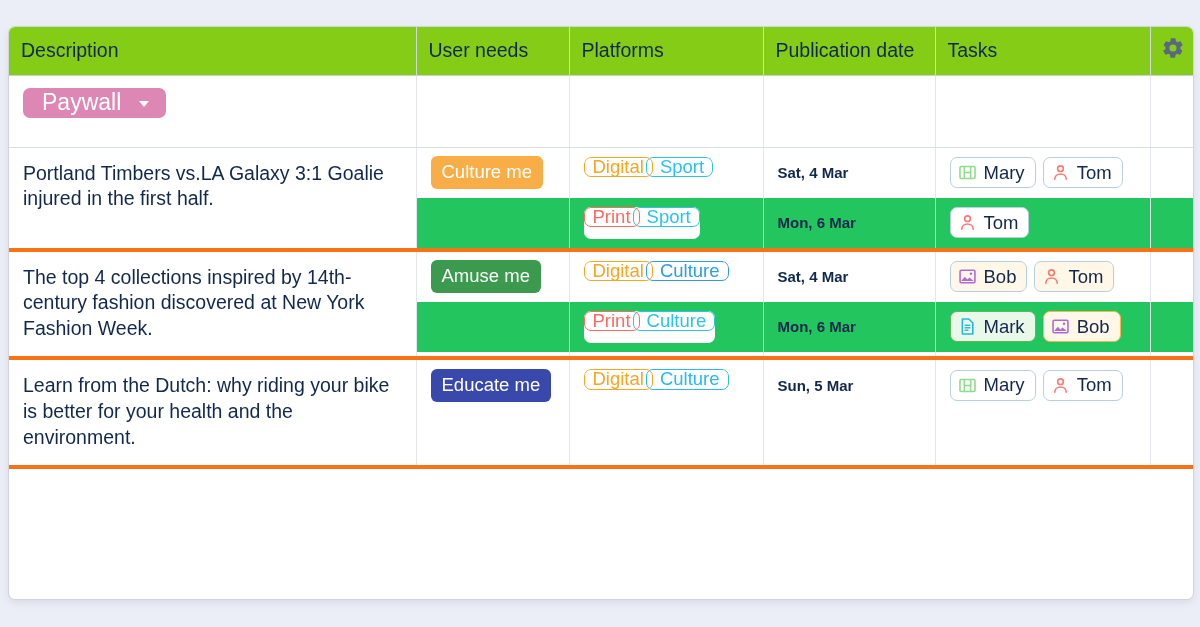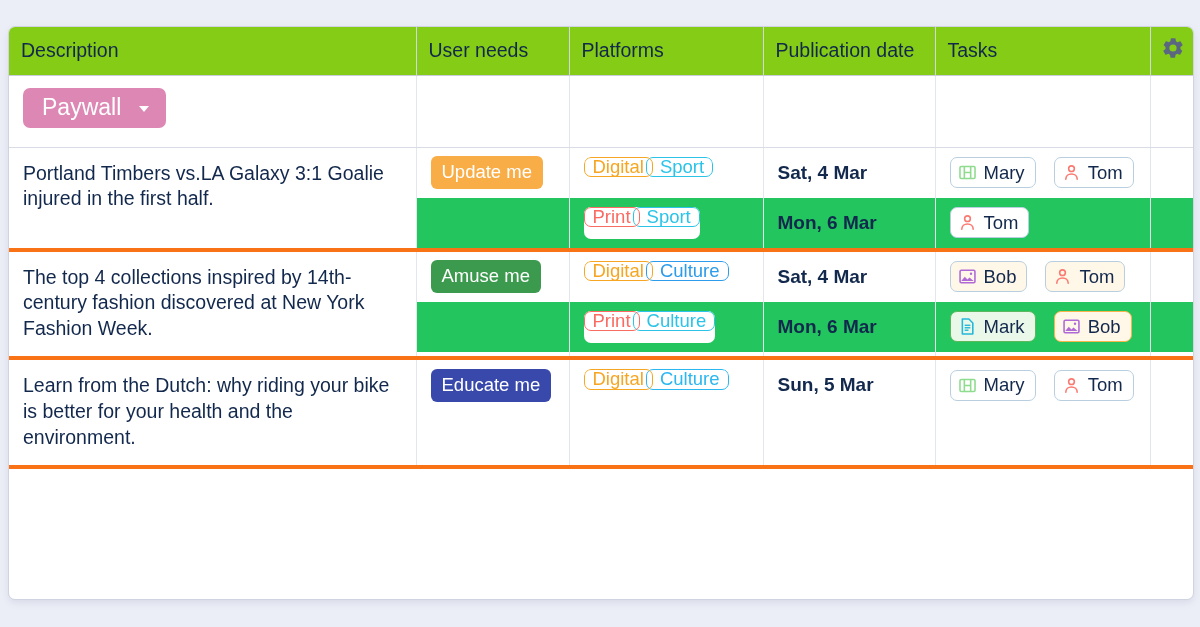--- a/index.html
+++ b/index.html
@@ -68,21 +68,21 @@
   tr.group-row > td { border-right-color: #e3e6ec; }
 
   
   tr.group-row td { height: 72px; border-bottom: 1px solid #d8dce4; }
   tr.group-row td.grp-label { padding: 12px 0 0 14px; }
 
   .group-pill {
     display: inline-flex;
     align-items: center;
     gap: 18px;
-    height: 40px;
+    height: 30px;
     padding: 0 17px 0 19px;
     border-radius: 7px;
     color: #ffffff;
     font-size: 23px;
     line-height: 1;
     white-space: nowrap;
   }
   .group-pill .caret {
     width: 0; height: 0;
     border-left: 5.5px solid transparent;
@@ -147,28 +147,28 @@
     border: 1.6px solid currentColor;
     border-radius: 7px;
     margin-left: -7px;
     padding-left: 13px;
     position: relative;
     z-index: 1;
   }
 
   
   .date-txt {
-    font-size: 19px;
+    font-size: 15px;
     color: #12284c;
     font-weight: 700;
     white-space: nowrap;
   }
 
   
-  .chips { display: flex; align-items: center; gap: 18px; flex-wrap: nowrap; text-align: right; }
+  .chips { display: flex; align-items: center; gap: 7px; flex-wrap: nowrap; text-align: right; }
   .chip {
     display: inline-flex;
     align-items: center;
     gap: 7px;
     height: 31px;
     padding: 0 10px 0 7px;
     border-radius: 7px;
     border: 1.6px solid #b9cfe0;
     background: #ffffff;
     font-size: 18.5px;
@@ -215,21 +215,21 @@
           <td></td>
           <td></td>
           <td></td>
           <td></td>
           <td class="last"></td>
         </tr>
         <tr class="item-row">
           <td class="desc-cell">Portland Timbers vs.LA Galaxy 3:1 Goalie injured in the first half.</td>
           <td>
             <div class="sub">
-              <span class="need-pill" style="background: rgb(249, 173, 71);">Update me</span>
+              <span class="need-pill" style="background: rgb(249, 173, 71);">Culture me</span>
             </div>
             <div class="sub alt"></div>
           </td>
           <td>
             <div class="sub">
               <span class="plat-pill">
                 <span class="seg left" style="color: rgb(245, 166, 35);">Digital</span>
                 <span class="seg right" style="color: rgb(43, 196, 232);">Sport</span>
               </span>
             </div>

